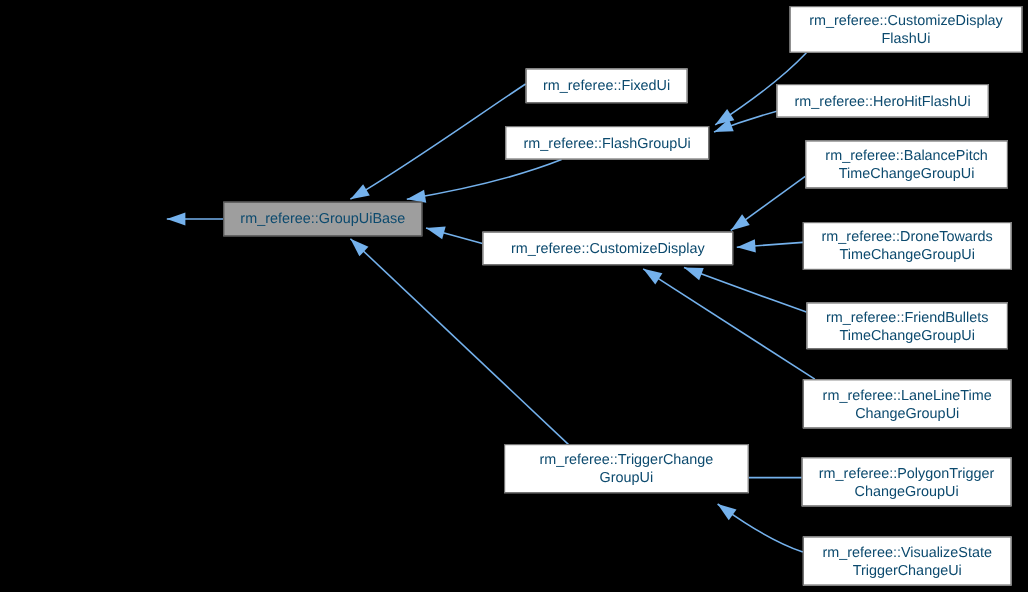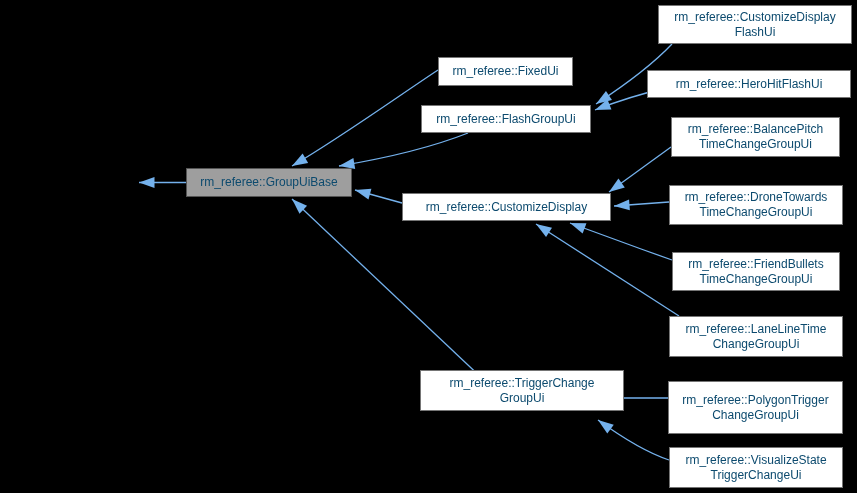--- a/index.html
+++ b/index.html
@@ -66,21 +66,21 @@
   <div class="node" style="left:420px;top:370px;width:204px;height:41px">
     <span class="node-label">rm_referee::TriggerChange
 GroupUi</span>
   </div>
 
   <div class="node" style="left:658px;top:5px;width:194px;height:39px">
     <span class="node-label">rm_referee::CustomizeDisplay
 FlashUi</span>
   </div>
 
-  <div class="node" style="left:647px;top:70px;width:204px;height:28px">
+  <div class="node" style="left:647px;top:70px;width:177px;height:28px">
     <span class="node-label">rm_referee::HeroHitFlashUi</span>
   </div>
 
   <div class="node" style="left:671px;top:117px;width:169px;height:40px">
     <span class="node-label">rm_referee::BalancePitch
 TimeChangeGroupUi</span>
   </div>
 
   <div class="node" style="left:669px;top:185px;width:174px;height:40px">
     <span class="node-label">rm_referee::DroneTowards
@@ -90,21 +90,21 @@
   <div class="node" style="left:672px;top:252px;width:168px;height:39px">
     <span class="node-label">rm_referee::FriendBullets
 TimeChangeGroupUi</span>
   </div>
 
   <div class="node" style="left:669px;top:316px;width:174px;height:41px">
     <span class="node-label">rm_referee::LaneLineTime
 ChangeGroupUi</span>
   </div>
 
-  <div class="node" style="left:668px;top:381px;width:175px;height:53px">
+  <div class="node" style="left:668px;top:381px;width:175px;height:41px">
     <span class="node-label">rm_referee::PolygonTrigger
 ChangeGroupUi</span>
   </div>
 
   <div class="node" style="left:669px;top:447px;width:174px;height:41px">
     <span class="node-label">rm_referee::VisualizeState
 TriggerChangeUi</span>
   </div>
 
 </div>

